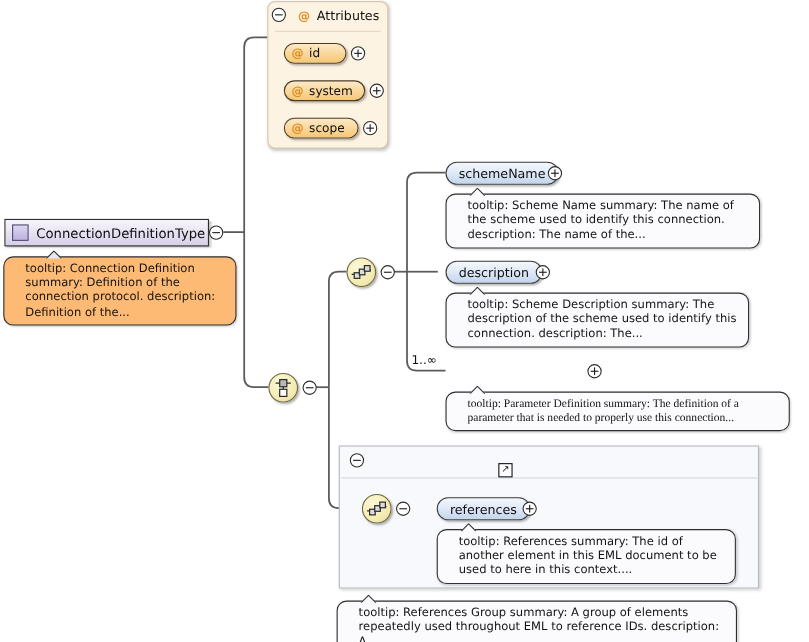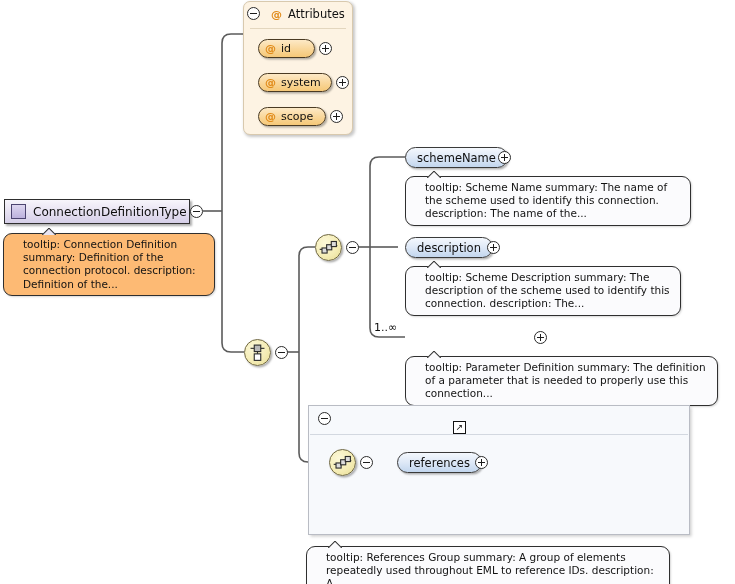--- a/index.html
+++ b/index.html
@@ -232,21 +232,21 @@
     <span>description</span>
   </div>
   <div class="tog plus" style="left:487px;top:241px;"></div>
   <div class="tip" style="left:405px;top:266px;width:276px;">
     <span class="beak" style="left:21px;"></span>
     <span>tooltip: Scheme Description summary: The description of the scheme used to identify this connection. description: The...</span>
   </div>
 
   <div class="card" style="left:374px;top:321px;">1..∞</div>
   <div class="tog plus" style="left:534px;top:331px;"></div>
-  <div class="tip" style="left:405px;top:356px;width:313px;">
+  <div class="tip" style="left:405px;top:356px;width:313px;font-family:Liberation Serif, serif;">
     <span class="beak" style="left:21px;"></span>
     <span>tooltip: Parameter Definition summary: The definition of a parameter that is needed to properly use this connection...</span>
   </div>
 
   <div class="groupbox" style="left:308px;top:405px;width:382px;height:130px;">
     <div class="rule"></div>
   </div>
   <div class="tog minus" style="left:318px;top:412px;"></div>
   <div class="linkbadge" style="left:453px;top:421px;">
     <span>↗</span>
@@ -264,19 +264,23 @@
       <rect x="11.5" y="10.5" width="5.5" height="5.5" fill="#dcdcdc" stroke="#2b2b2b" stroke-width="1.2"></rect>
       <rect x="16.5" y="7" width="5.5" height="5.5" fill="#dcdcdc" stroke="#2b2b2b" stroke-width="1.2"></rect>
     </svg>
   </div>
   <div class="tog minus" style="left:360px;top:456px;"></div>
 
   <div class="pill elem" style="left:397px;top:452px;">
     <span>references</span>
   </div>
   <div class="tog plus" style="left:475px;top:456px;"></div>
+  <div class="tip" style="left:397px;top:481px;width:272px;">
+    <span class="beak" style="left:21px;"></span>
+    <span>tooltip: References summary: The id of another element in this EML document to be used to here in this context....</span>
+  </div>
 
   <div class="tip" style="left:306px;top:546px;width:364px;">
     <span class="beak" style="left:21px;"></span>
     <span>tooltip: References Group summary: A group of elements repeatedly used throughout EML to reference IDs. description: A...</span>
   </div>
 
 </div>
 
 </body></html>

